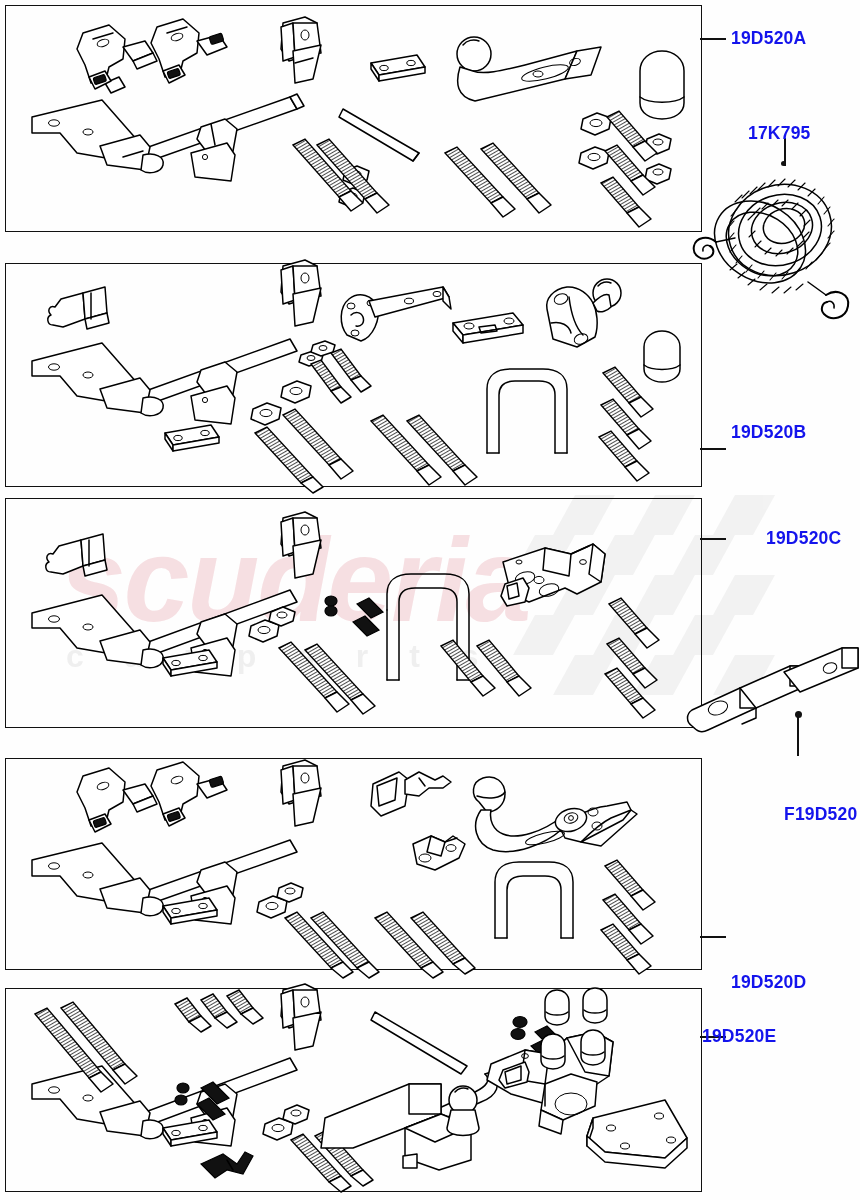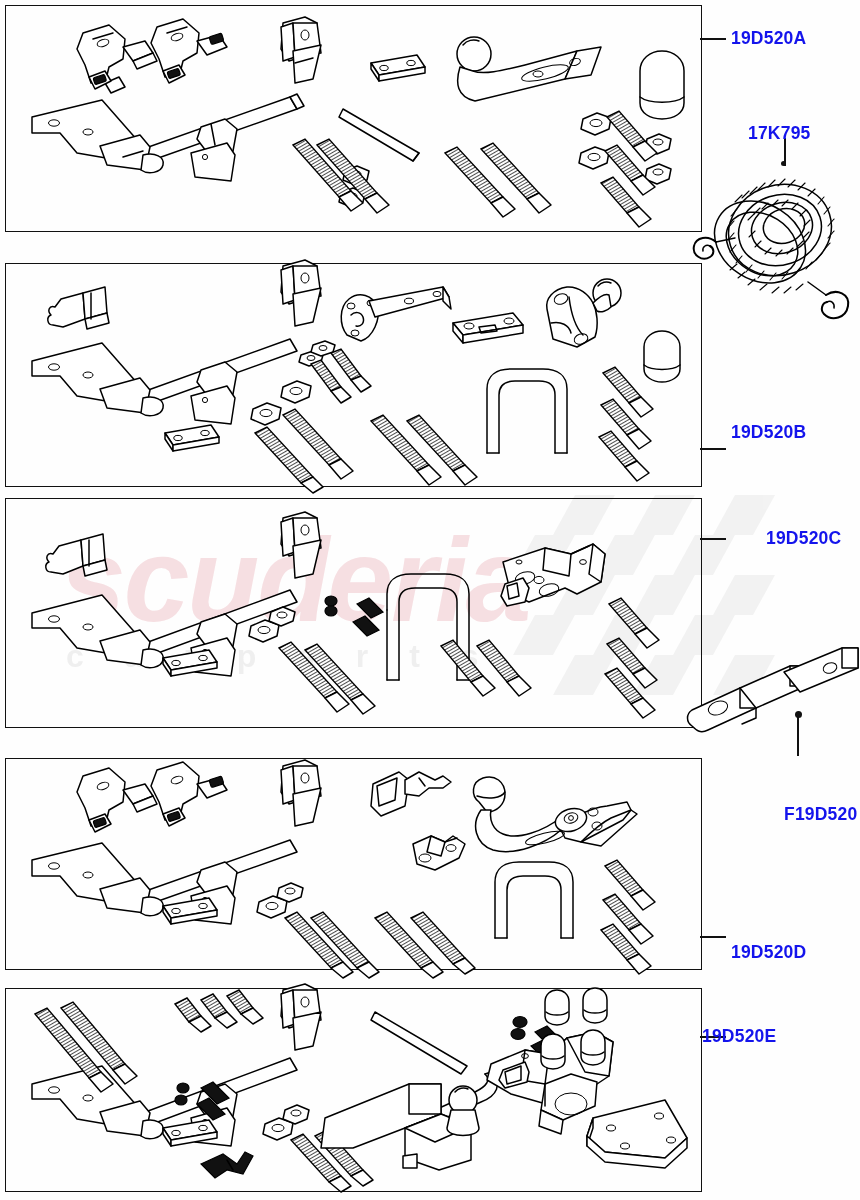--- a/index.html
+++ b/index.html
@@ -601,21 +601,21 @@
       <path class="hatch" d="M600,108 L612,102 L638,132 L626,138 Z"></path>
       <path class="ln" d="M626,138 L638,132 L650,144 L638,152 Z"></path>
       <path class="hatch" d="M598,142 L610,136 L636,166 L624,172 Z"></path>
       <path class="ln" d="M624,172 L636,166 L648,178 L636,186 Z"></path>
       <path class="hatch" d="M596,172 L608,166 L634,196 L622,202 Z"></path>
       <path class="ln" d="M622,202 L634,196 L646,208 L634,216 Z"></path>
     </g>
   </svg>
 
   <div class="leader" style="left:700px;top:936px;width:26px;height:1.6px;"></div>
-  <div class="lbl" style="left:731px;top:942px;">19D520D</div>
+  <div class="lbl" style="left:731px;top:972px;">19D520D</div>
 
   <div class="panel" style="left:5px;top:988px;width:695px;height:202px;"></div>
 
   <svg class="art" style="left:5px;top:988px;" width="695" height="202" viewBox="0 0 695 202">
 
     <g>
       <path class="ln" d="M135,126 L285,70 L292,82 L142,138 Z"></path>
       <path class="ln" d="M135,126 L142,138 L138,144 L130,132 Z"></path>
       <path class="ln" d="M27,96 L97,78 L133,119 L130,141 L72,131 L55,111 L27,111 Z"></path>
       <ellipse class="thin" cx="49" cy="102" rx="5.5" ry="3.2"></ellipse>

